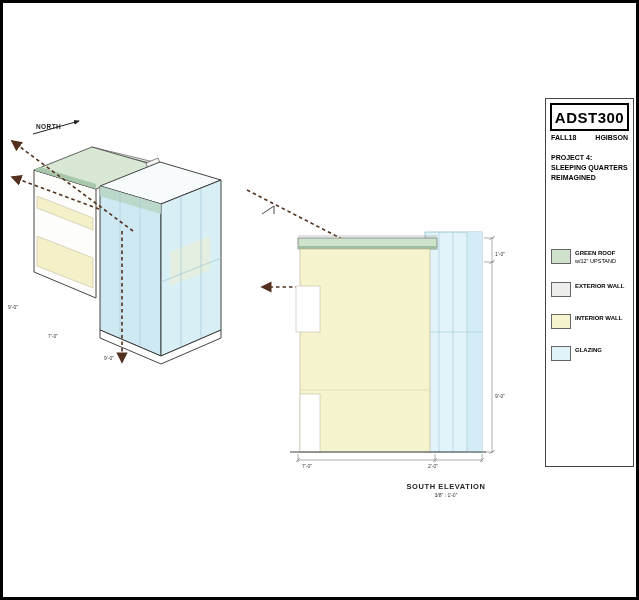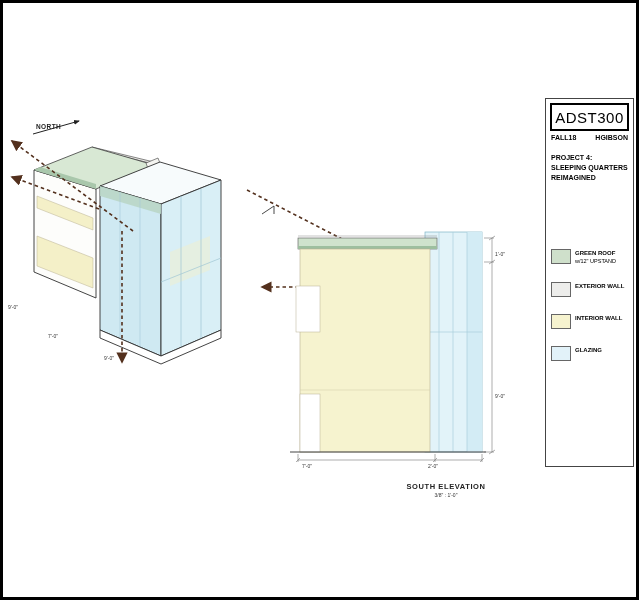--- a/index.html
+++ b/index.html
@@ -7,21 +7,21 @@
   .frame{position:absolute;inset:0;border:3px solid #000;pointer-events:none;}
   svg{position:absolute;left:0;top:0;}
   svg text{font-family:"Liberation Sans",sans-serif;fill:#222;}
   .northtxt{font-size:6.5px;font-weight:bold;letter-spacing:.4px;}
   .dimtext{font-size:5px;fill:#333;}
   .cap{font-size:7.5px;font-weight:bold;letter-spacing:.6px;}
   .capsub{font-size:5px;fill:#333;}
   
   .titleblock{position:absolute;left:545px;top:98px;width:87px;height:367px;background:#fff;border:1px solid #444;}
   .tb-course-box{position:absolute;top:4px;left:4px;right:4px;border:2px solid #000;text-align:center;
-    font-weight:normal;font-size:15px;letter-spacing:.5px;padding:4px 0 3px;}
+    font-weight:bold;font-size:15px;letter-spacing:.5px;padding:4px 0 3px;}
   .tb-meta{position:absolute;top:35px;left:5px;right:5px;display:flex;justify-content:space-between;
     font-size:7px;font-weight:bold;}
   .tb-project{position:absolute;top:54px;left:5px;right:4px;font-size:7px;font-weight:bold;line-height:1.4;}
   .tb-legend{position:absolute;top:150px;left:5px;right:3px;display:flex;flex-direction:column;gap:17px;}
   .legend-item{display:flex;align-items:flex-start;gap:4px;}
   .swatch{width:18px;height:13px;border:1px solid #666;flex:none;background:#fff;}
   .legend-label{font-size:6px;font-weight:bold;line-height:1.25;padding-top:1px;}
   .legend-label2{font-size:5.5px;font-weight:normal;}
 </style>
 </head>

